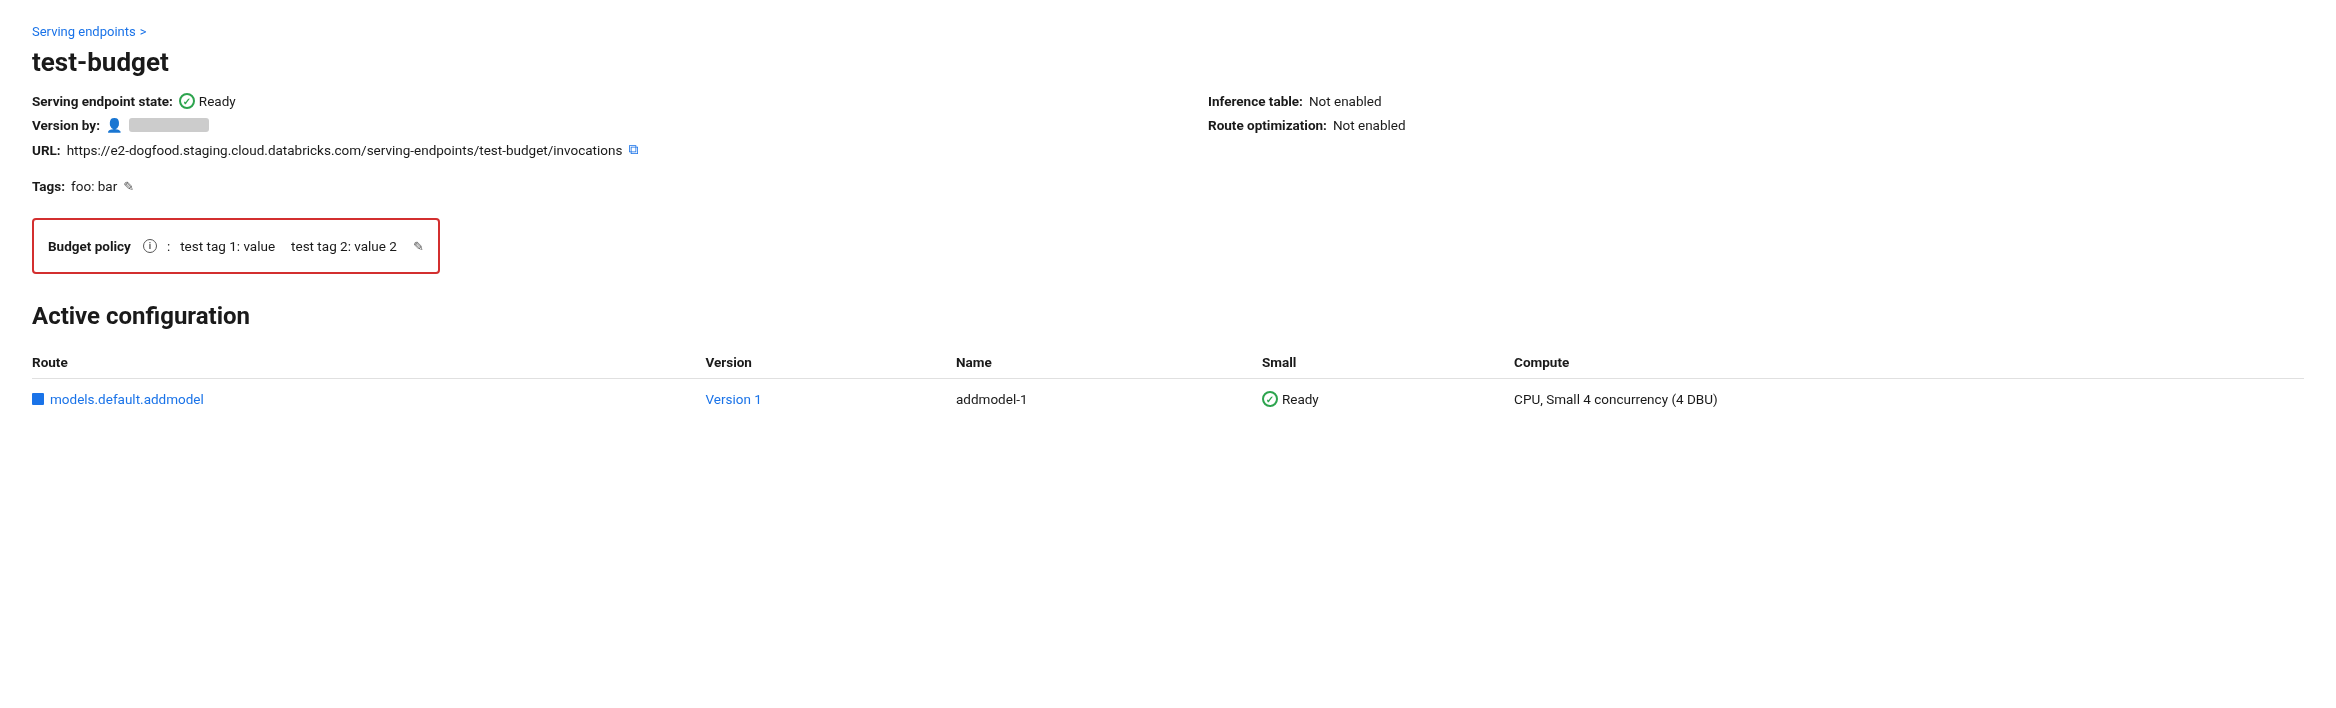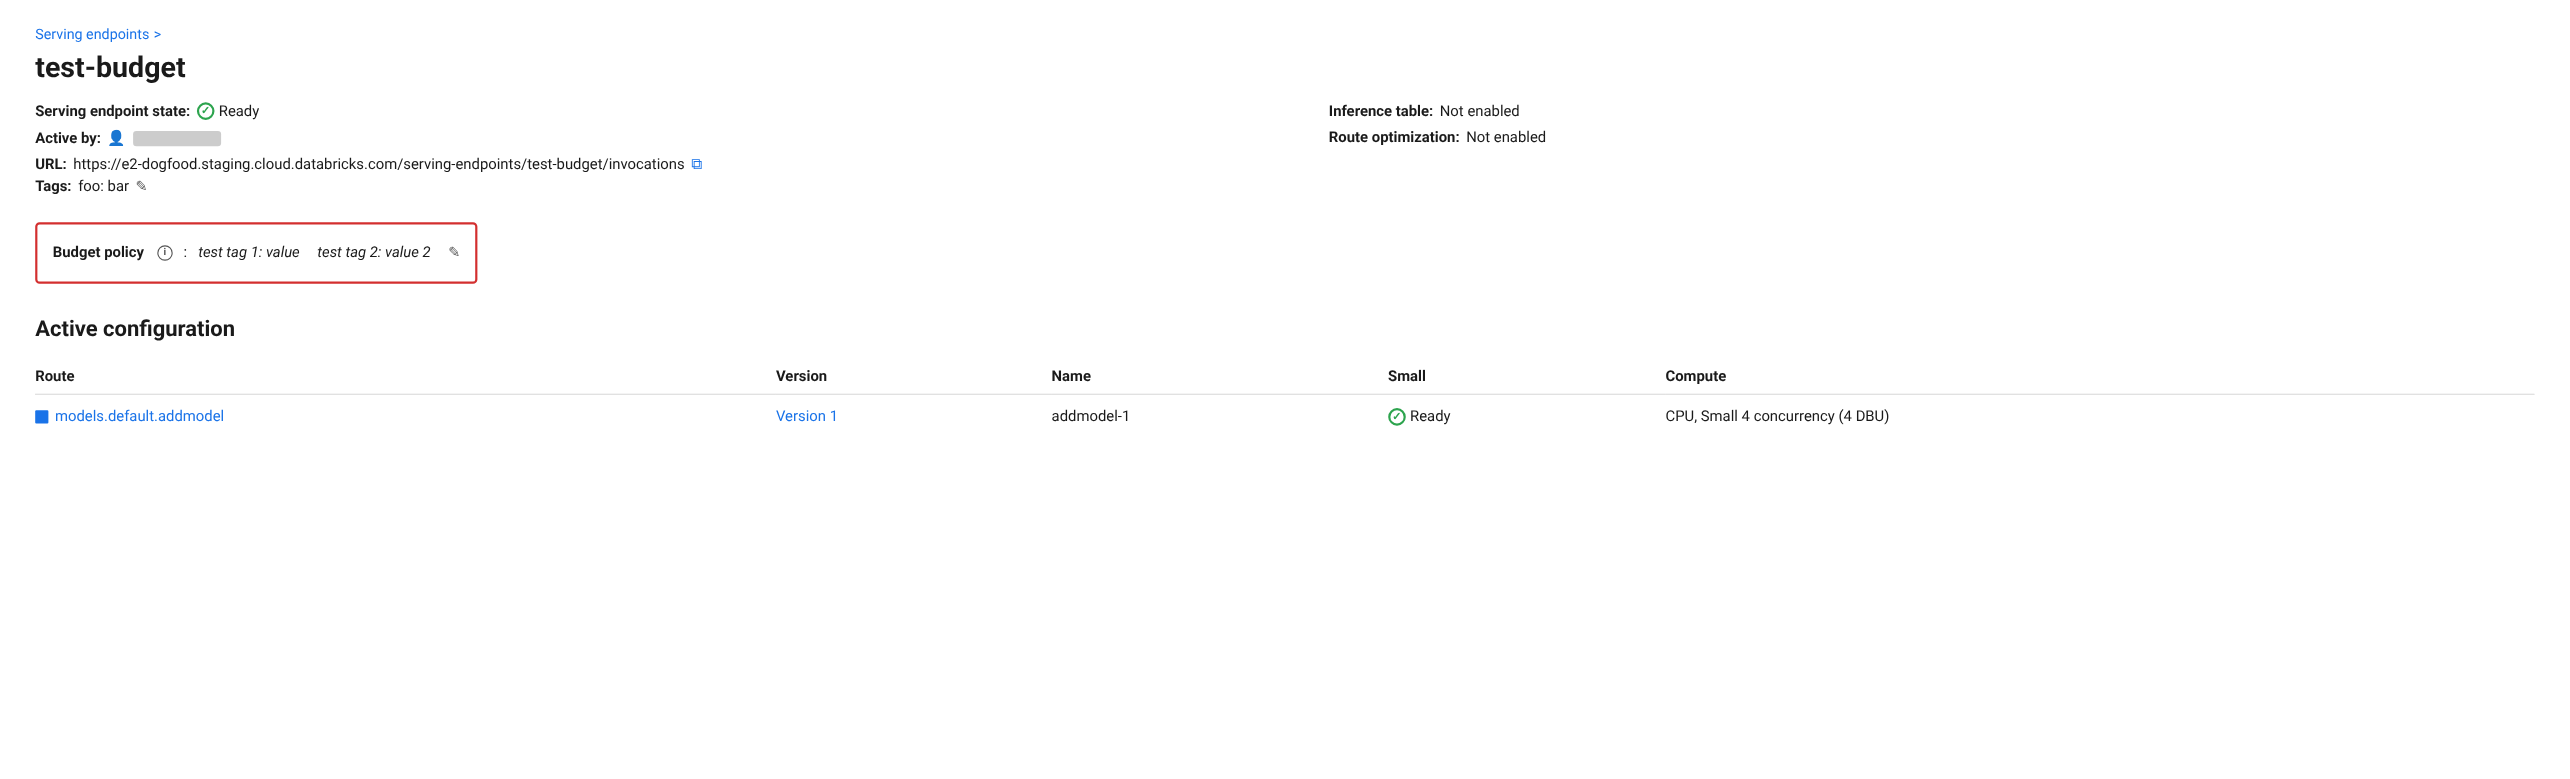--- a/index.html
+++ b/index.html
@@ -58,21 +58,21 @@
       align-items: center;
       justify-content: center;
       color: #2da44e;
       font-size: 10px;
       font-weight: bold;
     }
     .url-row {
       display: flex;
       align-items: center;
       gap: 6px;
-      margin-bottom: 4px;
+      margin-bottom: 20px;
       font-size: 13.5px;
     }
     .copy-icon {
       color: #1a73e8;
       cursor: pointer;
       font-size: 14px;
     }
     .tags-row {
       display: flex;
       align-items: center;
@@ -106,24 +106,23 @@
       border: 1.5px solid #555;
       color: #555;
       font-size: 9px;
       font-weight: bold;
       cursor: pointer;
       margin-left: 2px;
     }
     .tag-value {
       color: #1a1a1a;
       margin-right: 6px;
-      font-style: italic;
     }
     .section-title {
-      font-size: 20px;
+      font-size: 24px;
       font-weight: 700;
       margin-bottom: 16px;
     }
     .config-table {
       width: 100%;
       border-collapse: collapse;
     }
     .config-table th {
       text-align: left;
       font-weight: 700;
@@ -186,21 +185,21 @@
 
     <div class="meta-row">
       <span class="meta-label">Serving endpoint state:</span>
       <div class="status-ready">
         <div class="check-circle">✓</div>
         <span>Ready</span>
       </div>
     </div>
 
     <div class="meta-row">
-      <span class="meta-label">Active by:</span>
+      <span class="meta-label">Version by:</span>
       <span>👤</span>
       <span class="blurred-text">&nbsp;&nbsp;&nbsp;&nbsp;&nbsp;&nbsp;&nbsp;&nbsp;&nbsp;&nbsp;&nbsp;&nbsp;</span>
     </div>
 
     <div class="url-row">
       <span class="meta-label">URL:</span>
       <span>https://e2-dogfood.staging.cloud.databricks.com/serving-endpoints/test-budget/invocations</span>
       <span class="copy-icon">⧉</span>
     </div>
 

